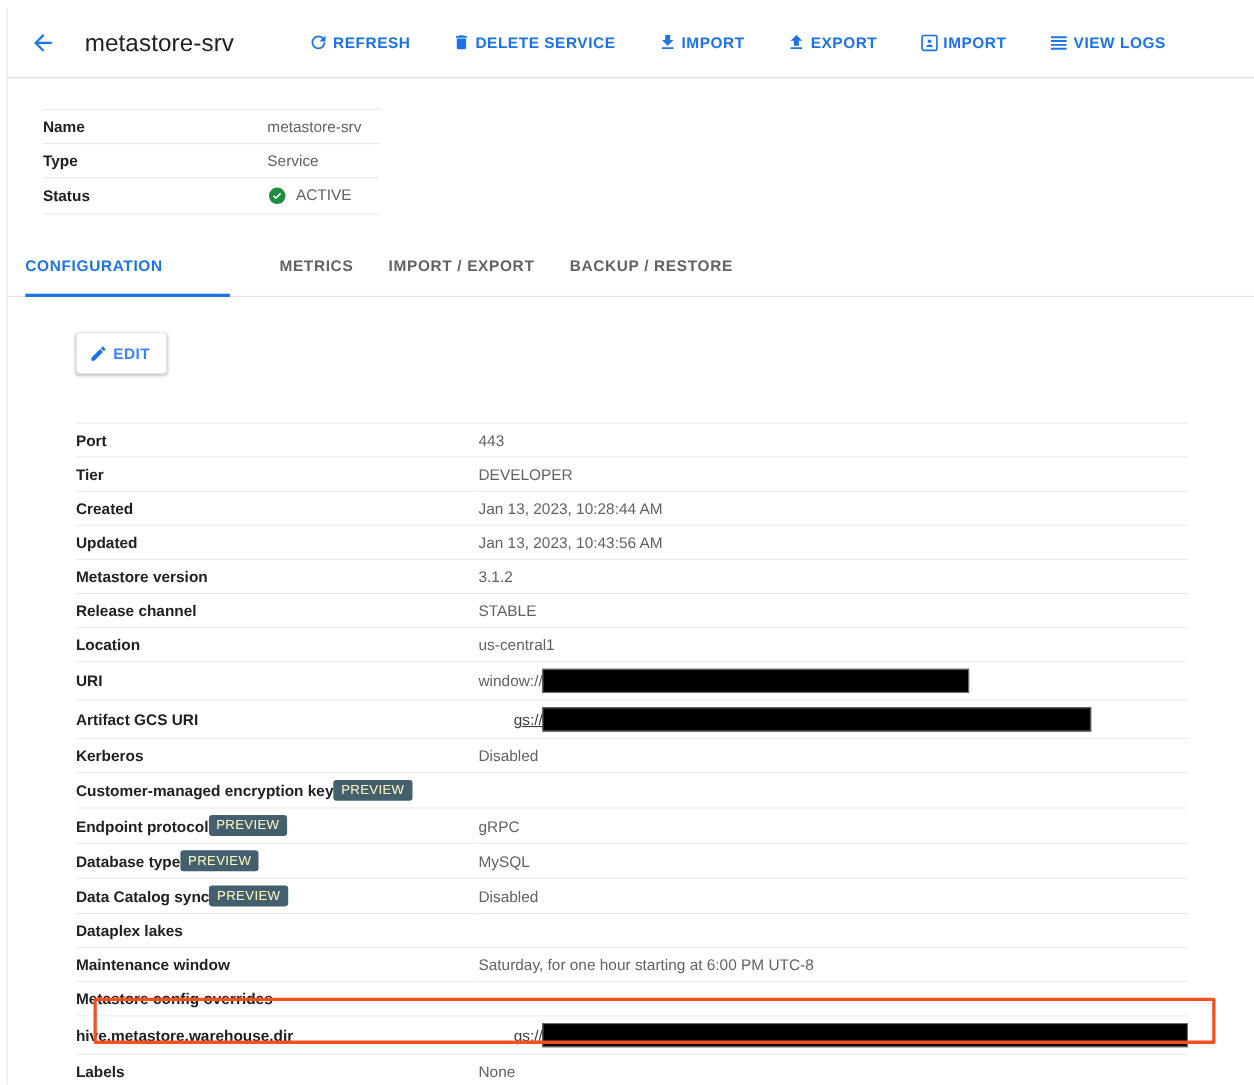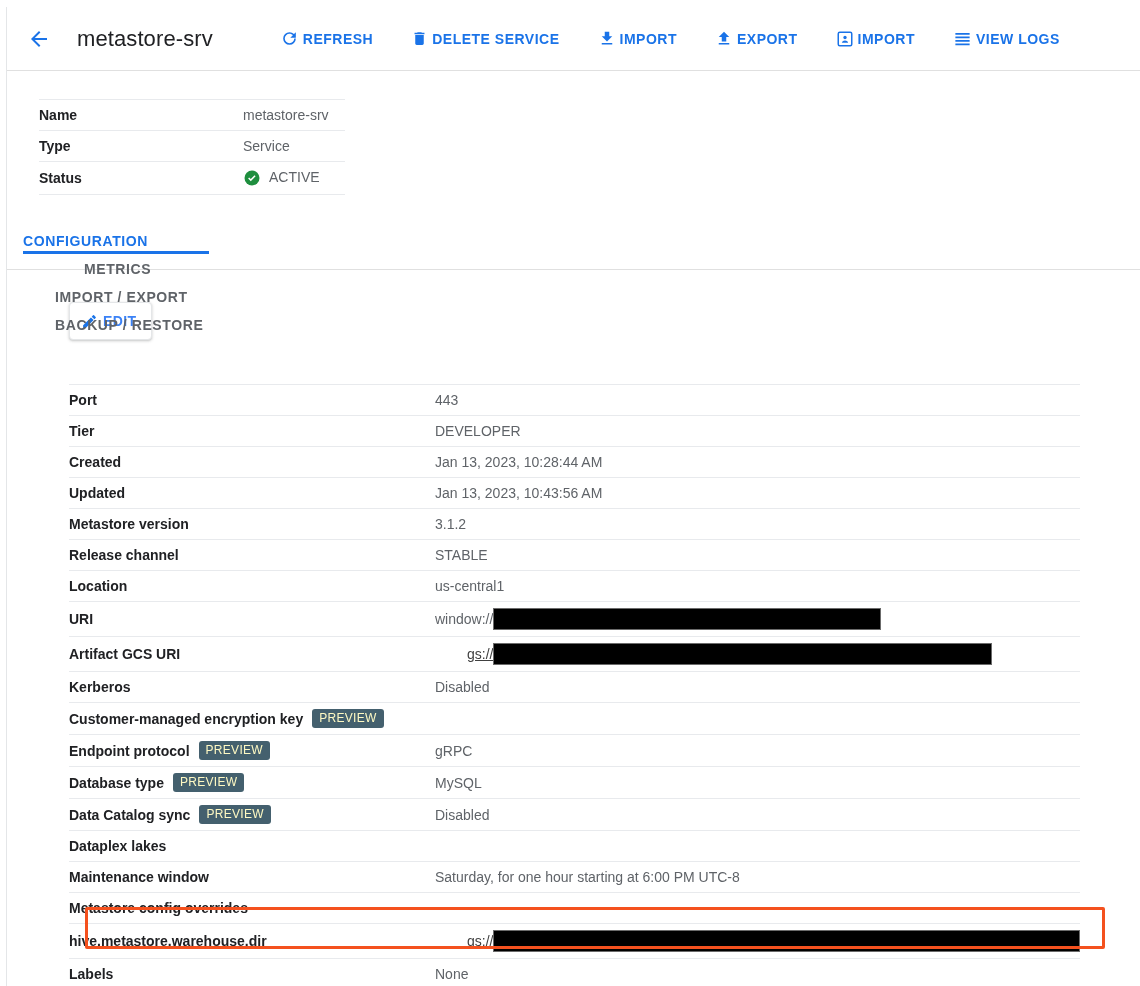--- a/index.html
+++ b/index.html
@@ -109,21 +109,20 @@
   
   .tabs {
     margin-top: 30px;
     height: 45px;
     border-bottom: 1px solid #e0e0e0;
     display: flex;
     align-items: flex-start;
     padding-left: 32px;
     box-sizing: border-box;
     position: relative;
-    flex-direction: column;
   }
   .tab {
     font-size: 14px;
     font-weight: 600;
     letter-spacing: .6px;
     color: #5f6368;
     padding: 4px 16px 0 16px;
     height: 44px;
     line-height: 24px;
     cursor: pointer;
@@ -179,21 +178,21 @@
     height: 18px;
   }
   .config td.k {
     font-weight: 700;
     color: #202124;
     width: 366px;
   }
   .config td.v {
     color: #5f6368;
   }
-  .kcell { display: flex; align-items: center; gap: 9px; }
+  .kcell { display: flex; align-items: center; }
   .badge {
     display: inline-block;
     background: #44606e;
     color: #fef9c3;
     font-size: 12px;
     font-weight: 400;
     letter-spacing: .3px;
     padding: 3px 7px 4px 7px;
     border-radius: 3px;
     line-height: 12px;

